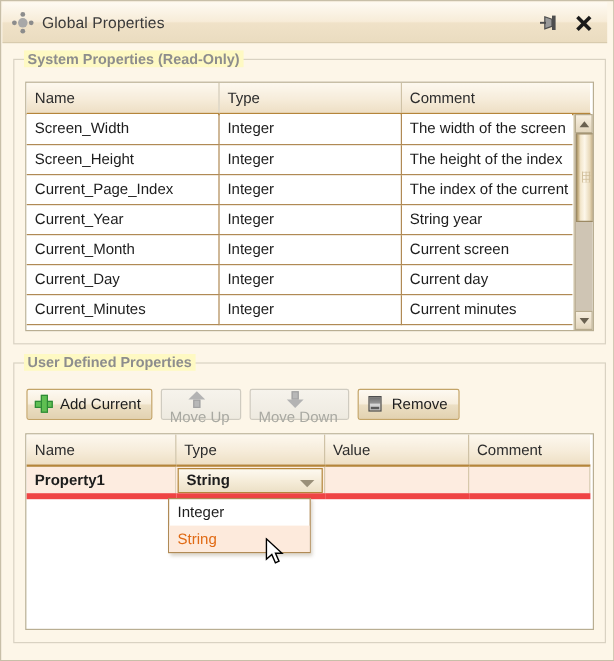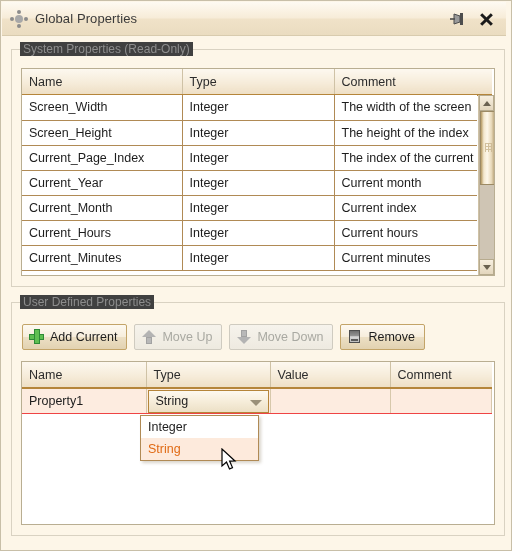--- a/index.html
+++ b/index.html
@@ -73,23 +73,24 @@
   
   .group {
     position: absolute;
     border: 1px solid #d9d2c2;
     background: transparent;
   }
   .group-legend {
     position: absolute;
     top: -8px; left: 8px;
     padding: 0 3px;
-    background: #404040;
+    background: #fef9c3;
     font-size: 12px;
     color: #8d8d8d;
+    font-weight: bold;
   }
 
   #group-system { left: 10px; top: 48px; width: 492px; height: 236px; }
   #group-user   { left: 10px; top: 301px; width: 492px; height: 232px; }
 
   
   .tablewrap {
     position: absolute;
     background: #ffffff;
     border: 1px solid #b9ae92;
@@ -219,20 +220,21 @@
     color: #1d1d1d;
     box-sizing: border-box;
     cursor: pointer;
     white-space: nowrap;
   }
   .tbtn.disabled {
     border: 1px solid #cfcbc0;
     background: linear-gradient(to bottom, #f6f3ec 0%, #eeeae0 100%);
     color: #a9a9a2;
     cursor: default;
+    flex-direction: column;
   }
   .tbtn .ico { width: 16px; height: 16px; margin-right: 5px; position: relative; flex: 0 0 auto; }
 
   
   .ico-plus::before, .ico-plus::after {
     content: ""; position: absolute; background: #5fbf52;
     border: 1px solid #2e8a36; box-sizing: border-box;
   }
   .ico-plus::before { left: 0; top: 5px; width: 15px; height: 6px; }
   .ico-plus::after  { left: 5px; top: 0; width: 6px; height: 15px; }
@@ -255,22 +257,23 @@
   }
   .ico-rm .slot {
     position: absolute; left: 4px; top: 10px; width: 7px; height: 2px; background: #5a5a5a;
   }
 
   
   #usr-table-wrap { left: 9px; top: 58px; width: 472px; height: 162px; }
   #usr-table-wrap table.grid { width: 470px; }
   #usr-table-wrap table.grid td {
     background: #fdece0;
-    border-bottom: 1px solid #ef4444;
+    border-bottom: 5px solid #ef4444;
     border-right: 1px solid #d7c8ab;
+    font-weight: bold;
   }
 
   
   td.combo-cell { padding: 0 !important; position: relative; background: #fdece0 !important; }
   .combo {
     position: absolute;
     left: 1px; top: 1px; right: 1px; bottom: 0px;
     background: linear-gradient(to bottom, #fdf9f0 0%, #f6edda 50%, #ece0c6 100%);
     border: 1px solid #b5853a;
     display: flex; align-items: center;
@@ -384,31 +387,31 @@
                 <td>The height of the index</td>
               </tr>
               <tr>
                 <td>Current_Page_Index</td>
                 <td>Integer</td>
                 <td>The index of the current ...</td>
               </tr>
               <tr>
                 <td>Current_Year</td>
                 <td>Integer</td>
-                <td>Current month</td>
+                <td>String year</td>
               </tr>
               <tr>
                 <td>Current_Month</td>
                 <td>Integer</td>
-                <td>Current index</td>
-              </tr>
-              <tr>
-                <td>Current_Hours</td>
-                <td>Integer</td>
-                <td>Current hours</td>
+                <td>Current screen</td>
+              </tr>
+              <tr>
+                <td>Current_Day</td>
+                <td>Integer</td>
+                <td>Current day</td>
               </tr>
               <tr>
                 <td>Current_Minutes</td>
                 <td>Integer</td>
                 <td>Current minutes</td>
               </tr>
             </tbody>
         </table>
       </div>
 

